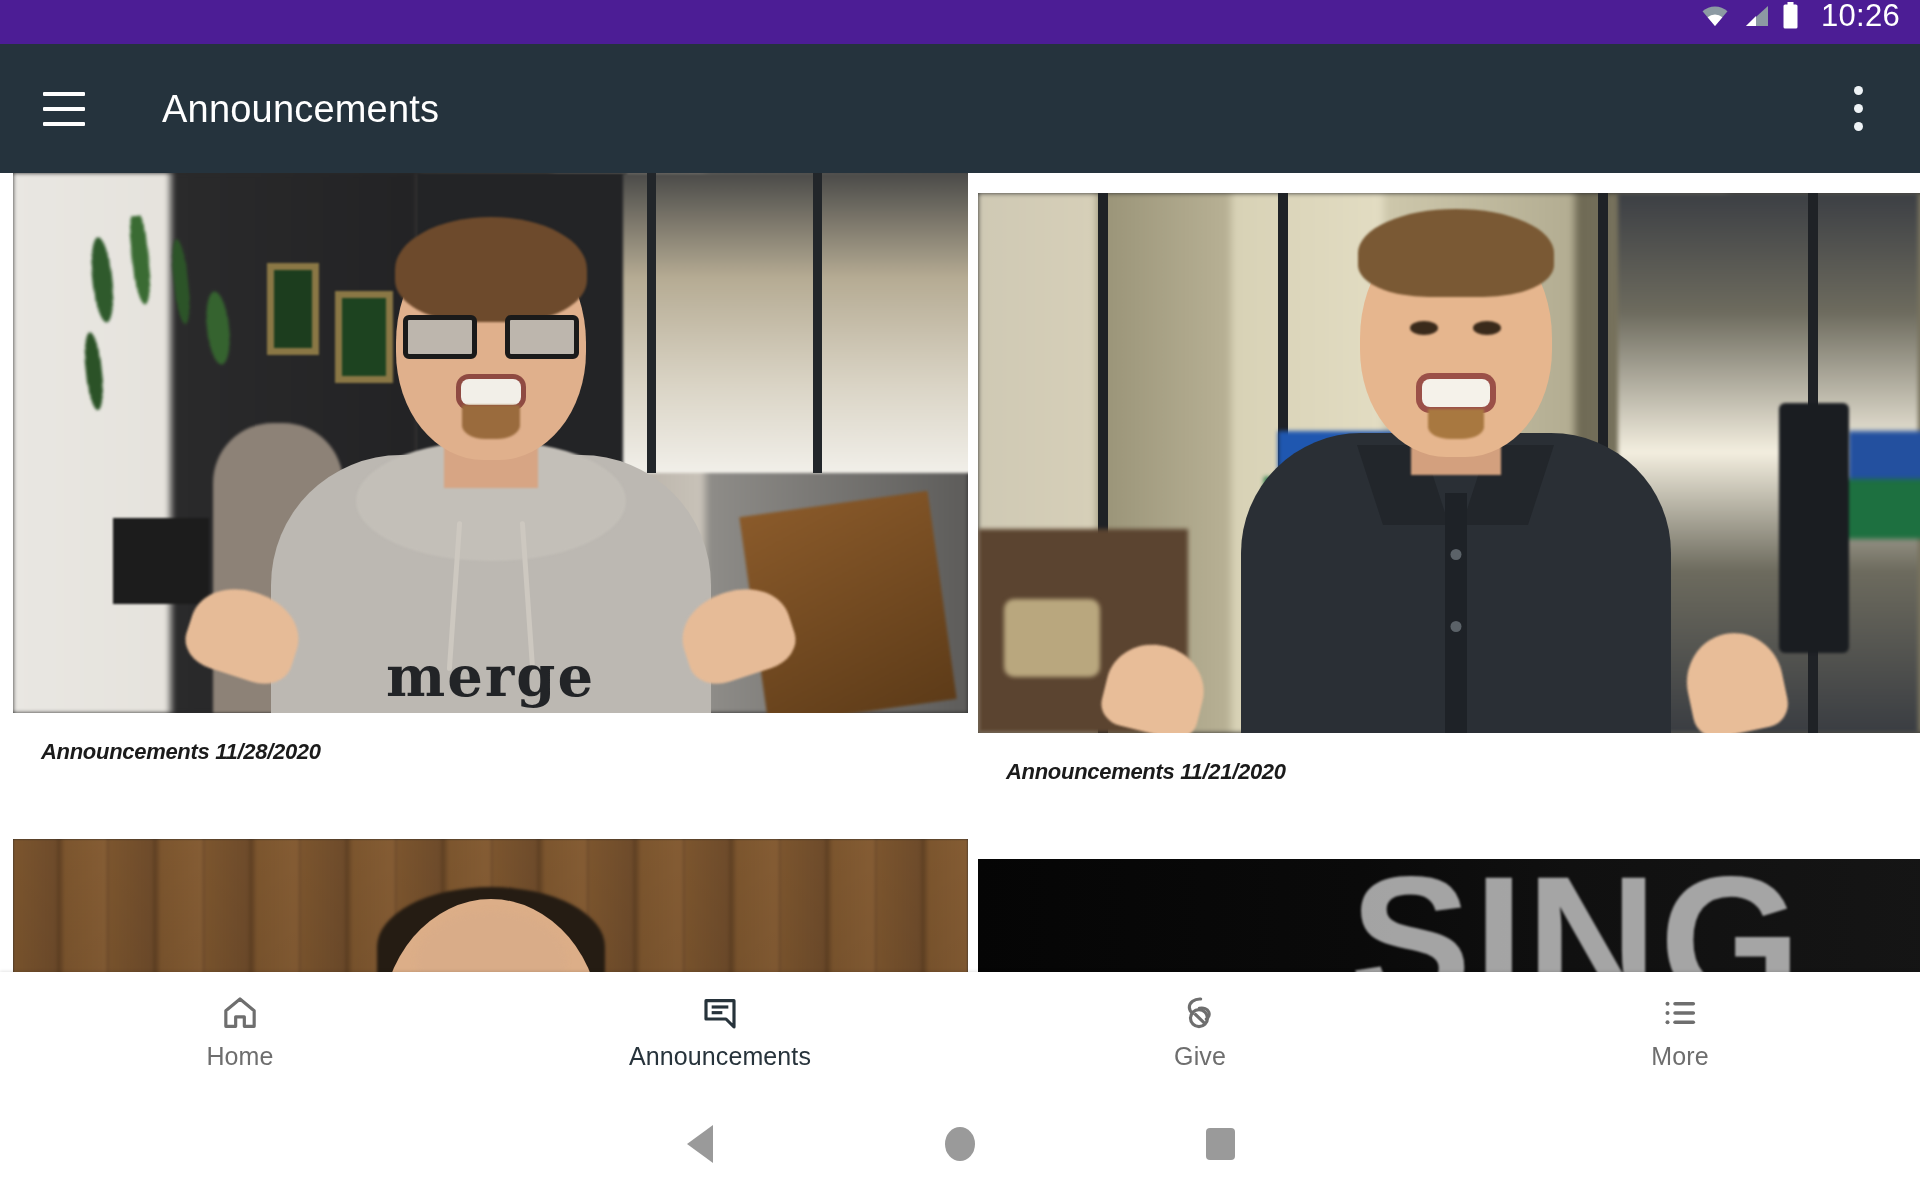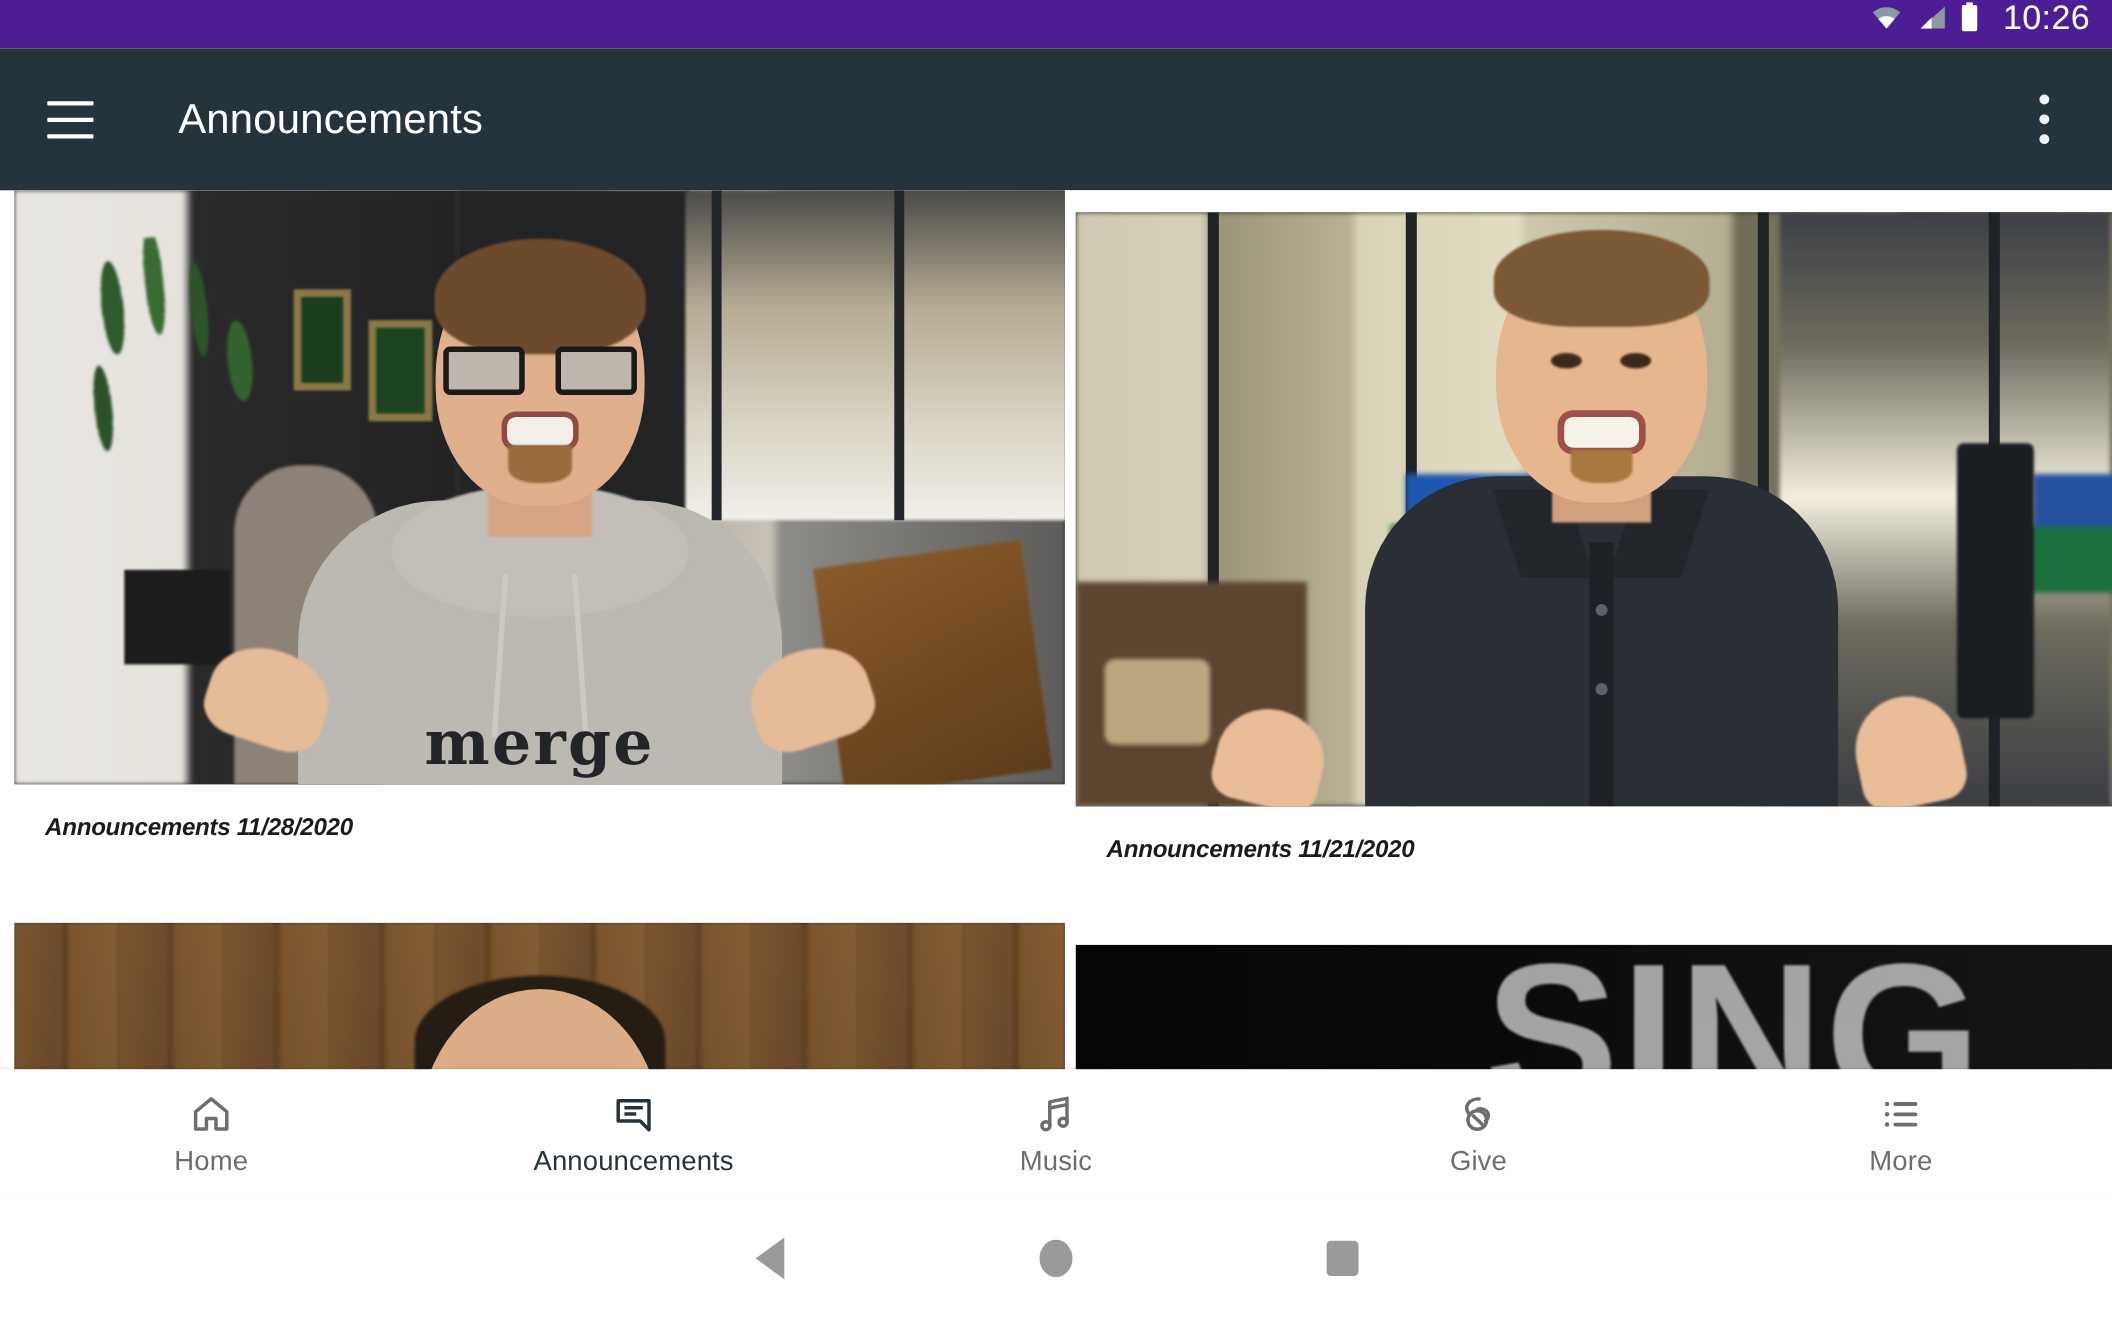--- a/index.html
+++ b/index.html
@@ -669,31 +669,20 @@
       <span class="nav-icon">
         <svg width="40" height="40" viewBox="0 0 24 24" fill="none" stroke="#27333b" stroke-width="1.9" stroke-linejoin="round">
           <path d="M3.6 4.6 L20.4 4.6 L20.4 15.6 L20.4 20.4 L15.6 15.6 L3.6 15.6 Z"></path>
           <line x1="7" y1="8.4" x2="17" y2="8.4" stroke-width="1.9"></line>
           <line x1="7" y1="11.8" x2="13.4" y2="11.8" stroke-width="1.9"></line>
         </svg>
       </span>
       <span class="nav-label">Announcements</span>
     </div>
 
-    <div class="nav-item">
-      <span class="nav-icon">
-        <svg width="40" height="40" viewBox="0 0 24 24" fill="none" stroke="#6e6e6e" stroke-width="1.9" stroke-linejoin="round">
-          <path d="M8.6 18.1 L8.6 5.2 L18 3.3 L18 16.2"></path>
-          <line x1="8.6" y1="8.6" x2="18" y2="6.7"></line>
-          <circle cx="6.5" cy="18.2" r="2.2"></circle>
-          <circle cx="15.9" cy="16.3" r="2.2"></circle>
-        </svg>
-      </span>
-      <span class="nav-label">Music</span>
-    </div>
 
     <div class="nav-item">
       <span class="nav-icon">
         <svg width="40" height="40" viewBox="0 0 24 24" fill="none" stroke="#6e6e6e" stroke-width="1.9" stroke-linecap="round" stroke-linejoin="round">
           <circle cx="11.4" cy="15.1" r="5.1"></circle>
           <path d="M12.4 3.6 C8.6 3.4 5.6 5.6 5.6 8.6 C5.6 10.2 6.4 11.4 7.6 12.3"></path>
           <path d="M11.6 9.2 C14.2 8.6 16.4 9.6 17.2 11.3 C17.9 12.8 17.3 14.6 15.8 15.6"></path>
           <line x1="9.3" y1="12.9" x2="14.2" y2="17.6"></line>
         </svg>
       </span>

